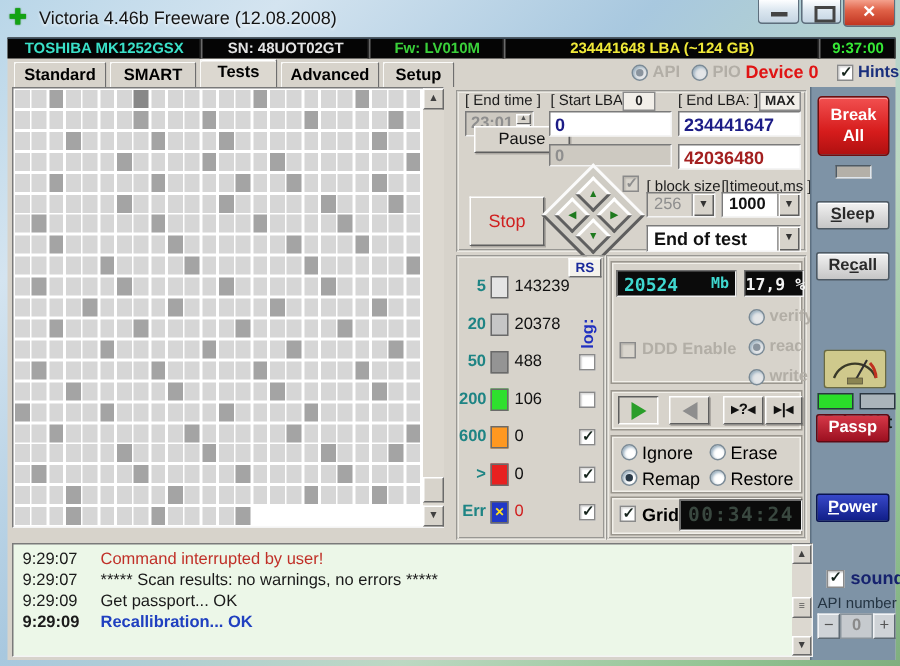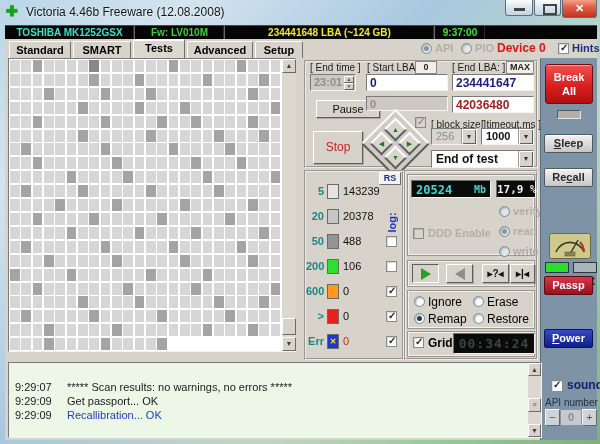--- a/index.html
+++ b/index.html
@@ -131,20 +131,21 @@
     <div class="abs title-text">Victoria 4.46b Freeware (12.08.2008)</div>
     <div class="abs winbtn btn-min"></div>
     <div class="abs winbtn btn-max"></div>
     <div class="abs winbtn btn-close">✕</div>
   </div>
 
   <div class="abs client"></div>
 
   <div class="abs infobar">
     <div class="infoseg seg-model">TOSHIBA MK1252GSX</div>
+    <div class="infoseg seg-serial">SN: 48UOT02GT</div>
     <div class="infoseg seg-fw">Fw: LV010M</div>
     <div class="infoseg seg-lba">234441648 LBA (~124 GB)</div>
     <div class="infoseg seg-time">9:37:00</div>
   </div>
 
   <div class="abs tab tab-standard">Standard</div>
   <div class="abs tab tab-smart">SMART</div>
   <div class="abs tab tab-tests active">Tests</div>
   <div class="abs tab tab-advanced">Advanced</div>
   <div class="abs tab tab-setup">Setup</div>
@@ -661,21 +662,21 @@
 
   <div class="abs groupbox gb1"></div>
   <div class="abs lbl" style="left:310px;top:62px;">[ End time ]</div>
   <div class="abs input disabled" style="left:310px;top:74px;width:46px;height:17px;">
     <span>23:01</span>
     <span class="spin-btns">
         <span>▲</span>
         <span>▼</span>
       </span>
   </div>
-  <div class="abs btn3d" style="left:316px;top:100px;width:64px;height:18px;line-height:16px;">Pause</div>
+  <div class="abs btn3d" style="left:316px;top:84px;width:64px;height:18px;line-height:16px;">Pause</div>
   <div class="abs btn3d" style="left:313px;top:131px;width:50px;height:33px;line-height:31px;font-size:12px;color:#d02020;">Stop</div>
 
   <div class="abs lbl" style="left:367px;top:62px;">[ Start LBA: ]</div>
   <div class="abs mini-btn" style="left:415px;top:61px;width:22px;height:13px;">0</div>
   <div class="abs input navy" style="left:366px;top:74px;width:82px;height:17px;">0</div>
   <div class="abs input disabled" style="left:366px;top:96px;width:82px;height:15px;">0</div>
 
   <div class="abs lbl" style="left:452px;top:62px;">[ End LBA: ]</div>
   <div class="abs mini-btn" style="left:506px;top:61px;width:28px;height:13px;">MAX</div>
   <div class="abs input navy" style="left:452px;top:74px;width:82px;height:17px;">234441647</div>
@@ -827,22 +828,23 @@
   <div class="abs side-btn passp-btn">Passp</div>
   <div class="abs side-btn power-btn"><span></span><span class="key-u">P</span><span>ower</span></div>
   <div class="abs cb checked" style="left:551px;top:380px;width:12px;height:12px;"></div>
   <div class="abs sound-label">sound</div>
   <div class="abs api-num-label">API number</div>
   <div class="abs step-btn" style="left:545px;">−</div>
   <div class="abs step-val">0</div>
   <div class="abs step-btn" style="left:582px;">+</div>
 
   <div class="abs log-panel">
+    <div class="log-line tone-red" style="top:4px;"><span class="log-time">9:29:07</span><span class="log-msg">Command interrupted by user!</span></div>
     <div class="log-line tone-black" style="top:18px;"><span class="log-time">9:29:07</span><span class="log-msg">***** Scan results: no warnings, no errors *****</span></div>
     <div class="log-line tone-black" style="top:32px;"><span class="log-time">9:29:09</span><span class="log-msg">Get passport... OK</span></div>
-    <div class="log-line tone-blue" style="top:46px;"><span class="log-time">9:29:09</span><span class="log-msg">Recallibration... OK</span></div>
+    <div class="log-line tone-blue" style="top:46px;font-weight:bold;"><span class="log-time">9:29:09</span><span class="log-msg">Recallibration... OK</span></div>
   </div>
   <div class="abs vscroll" style="left:528px;top:363px;width:13px;height:74px;"></div>
   <div class="abs sb-btn" style="left:528px;top:363px;width:13px;height:13px;">▲</div>
   <div class="abs sb-thumb" style="left:528px;top:398px;width:13px;height:14px;">≡</div>
   <div class="abs sb-btn" style="left:528px;top:424px;width:13px;height:13px;">▼</div>
 
 </div>
 
 </body></html>

